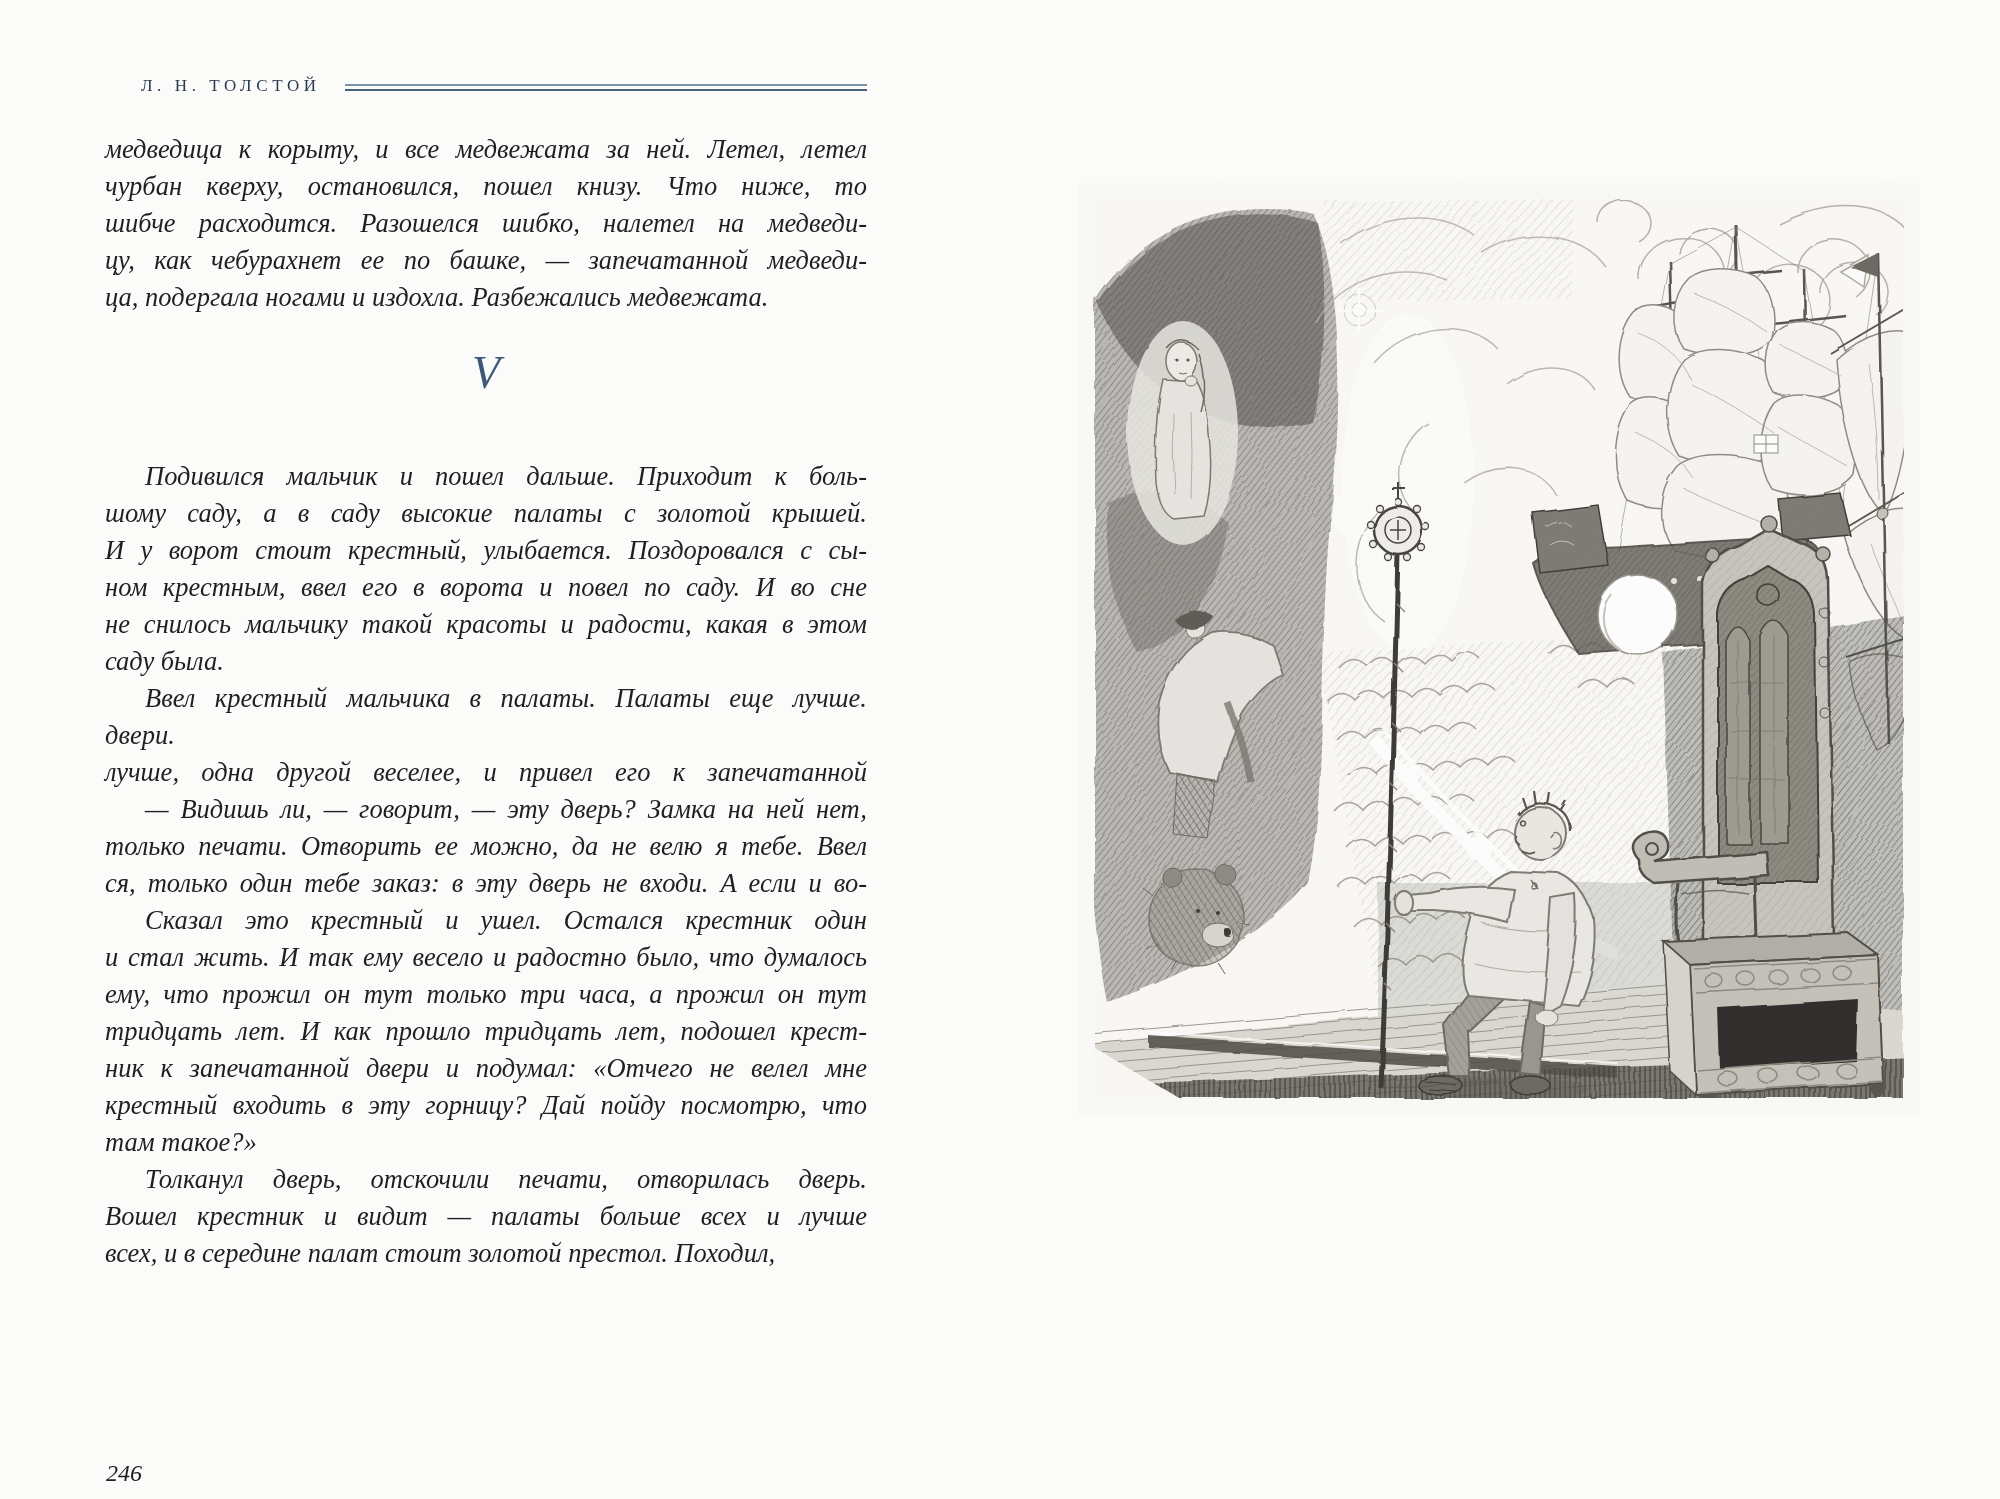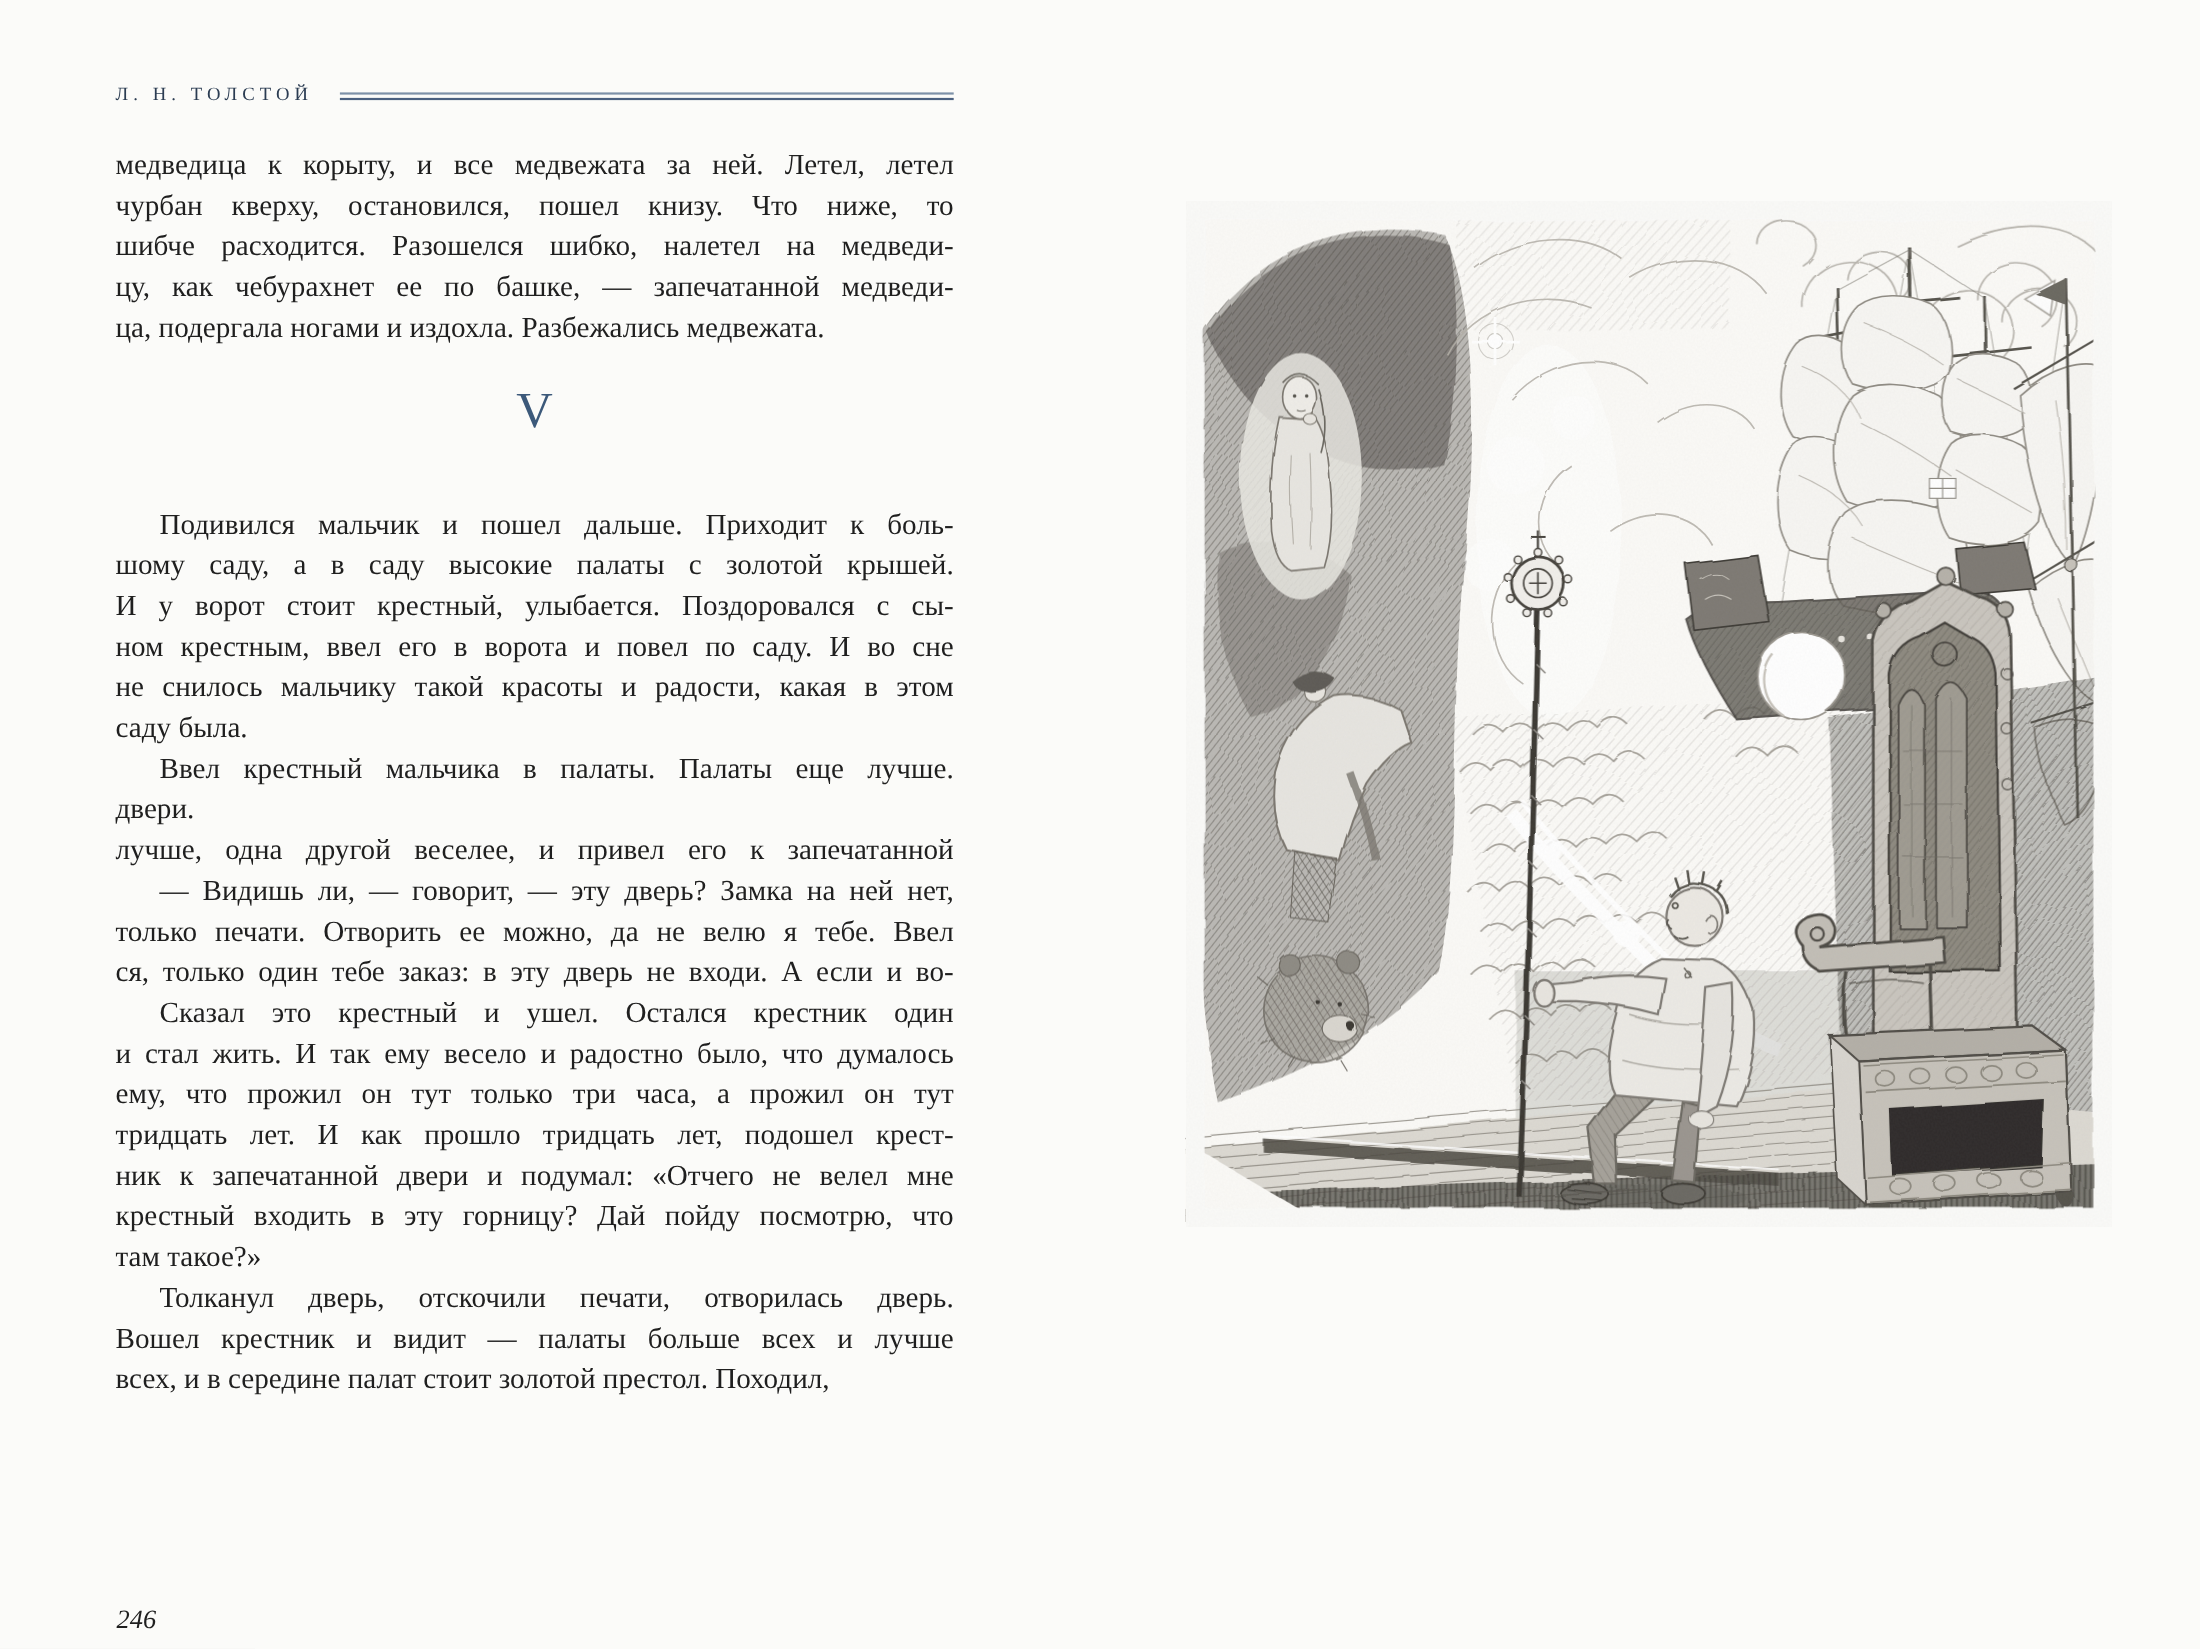--- a/index.html
+++ b/index.html
@@ -8,29 +8,30 @@
     background:var(--bg,#fbfbf9);
     font-family:"Liberation Serif","DejaVu Serif",serif;
   }
   .running-header{
     position:absolute;left:105px;top:76px;width:762px;
     display:flex;align-items:center;gap:24px;
   }
   .author{
     font-size:17px;letter-spacing:.27em;white-space:nowrap;
     color:var(--header-text,#2b3c52);
+    margin-left:36px;
   }
   .rule{
     flex:1;height:3px;margin-top:2px;
     border-top:2px solid var(--rule-top,#7d91a8);
     border-bottom:2px solid var(--rule-bottom,#4a6080);
   }
   .text-col{
     position:absolute;left:105px;top:131px;width:762px;
-    font-size:26.5px;line-height:37px;color:var(--text,#1f1f1f);
+    font-size:26.5px;line-height:37px;color:var(--text,#1f1f1f);font-style:italic;
   }
   .line{text-align:justify;text-align-last:justify;}
   .line.last{text-align-last:left;}
   .para.indent .line.first{text-indent:40px;}
   .chapter{
     font-size:46px;line-height:58px;text-align:center;font-weight:400;
     color:var(--accent,#3c597a);margin:28px 0 56px 0;
   }
   .page-number{
     position:absolute;left:106px;top:1460px;font-size:24px;

